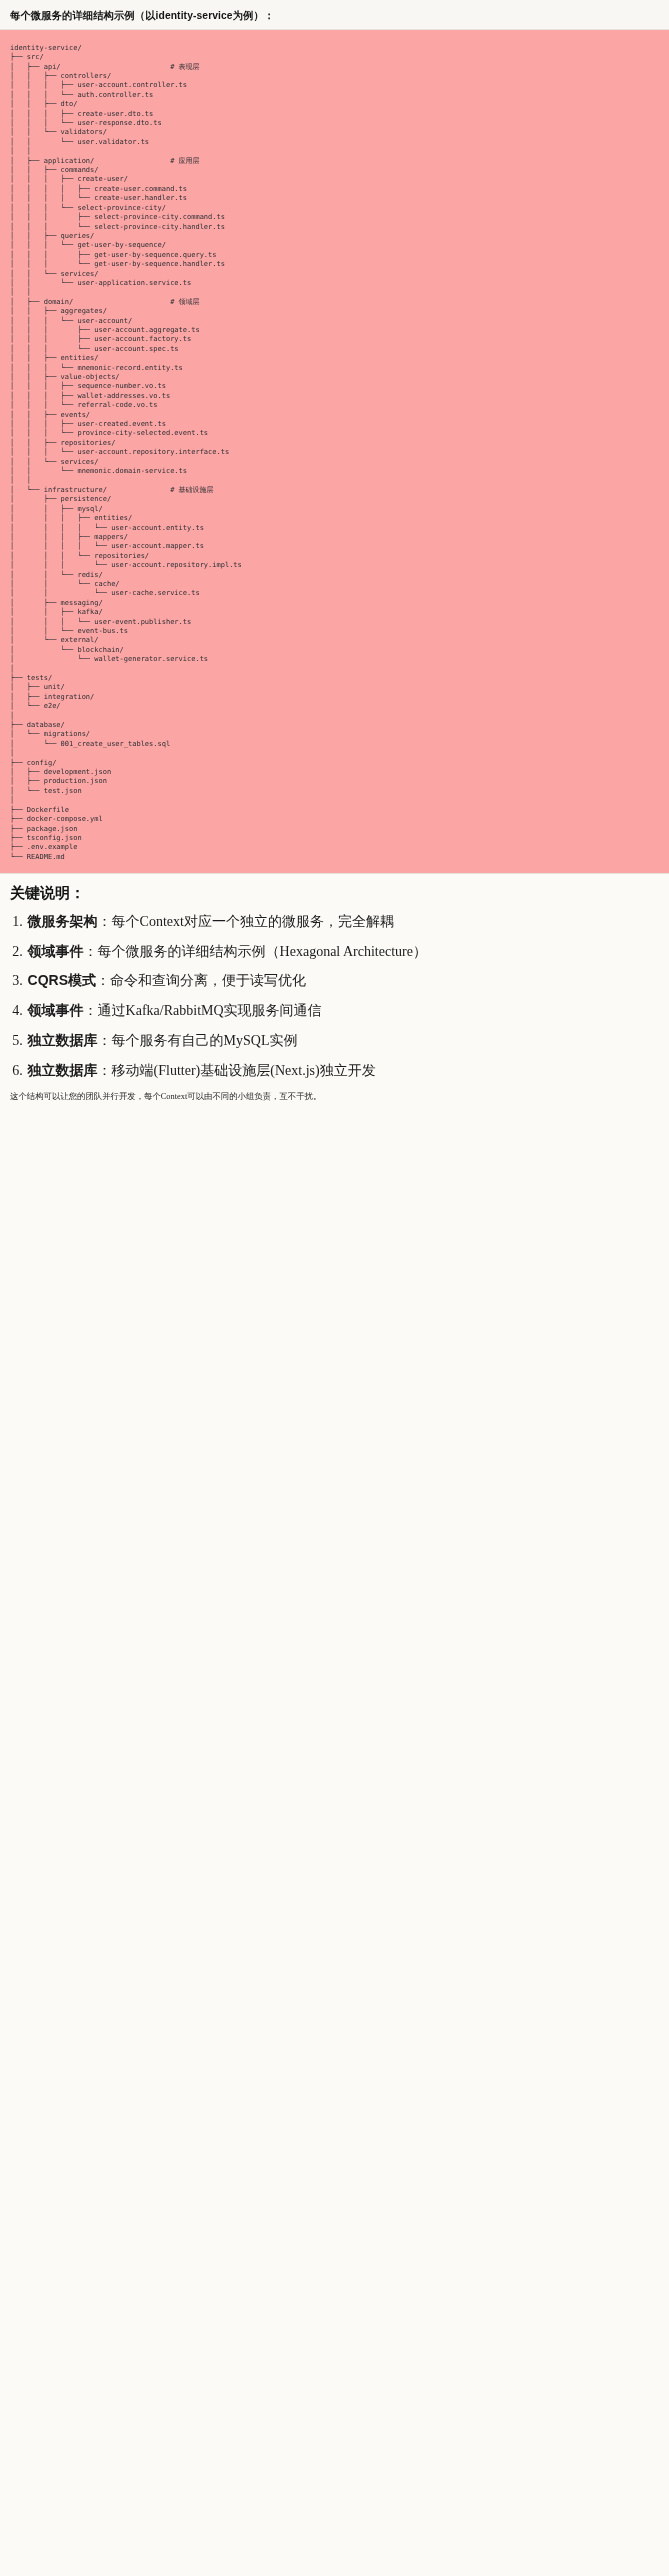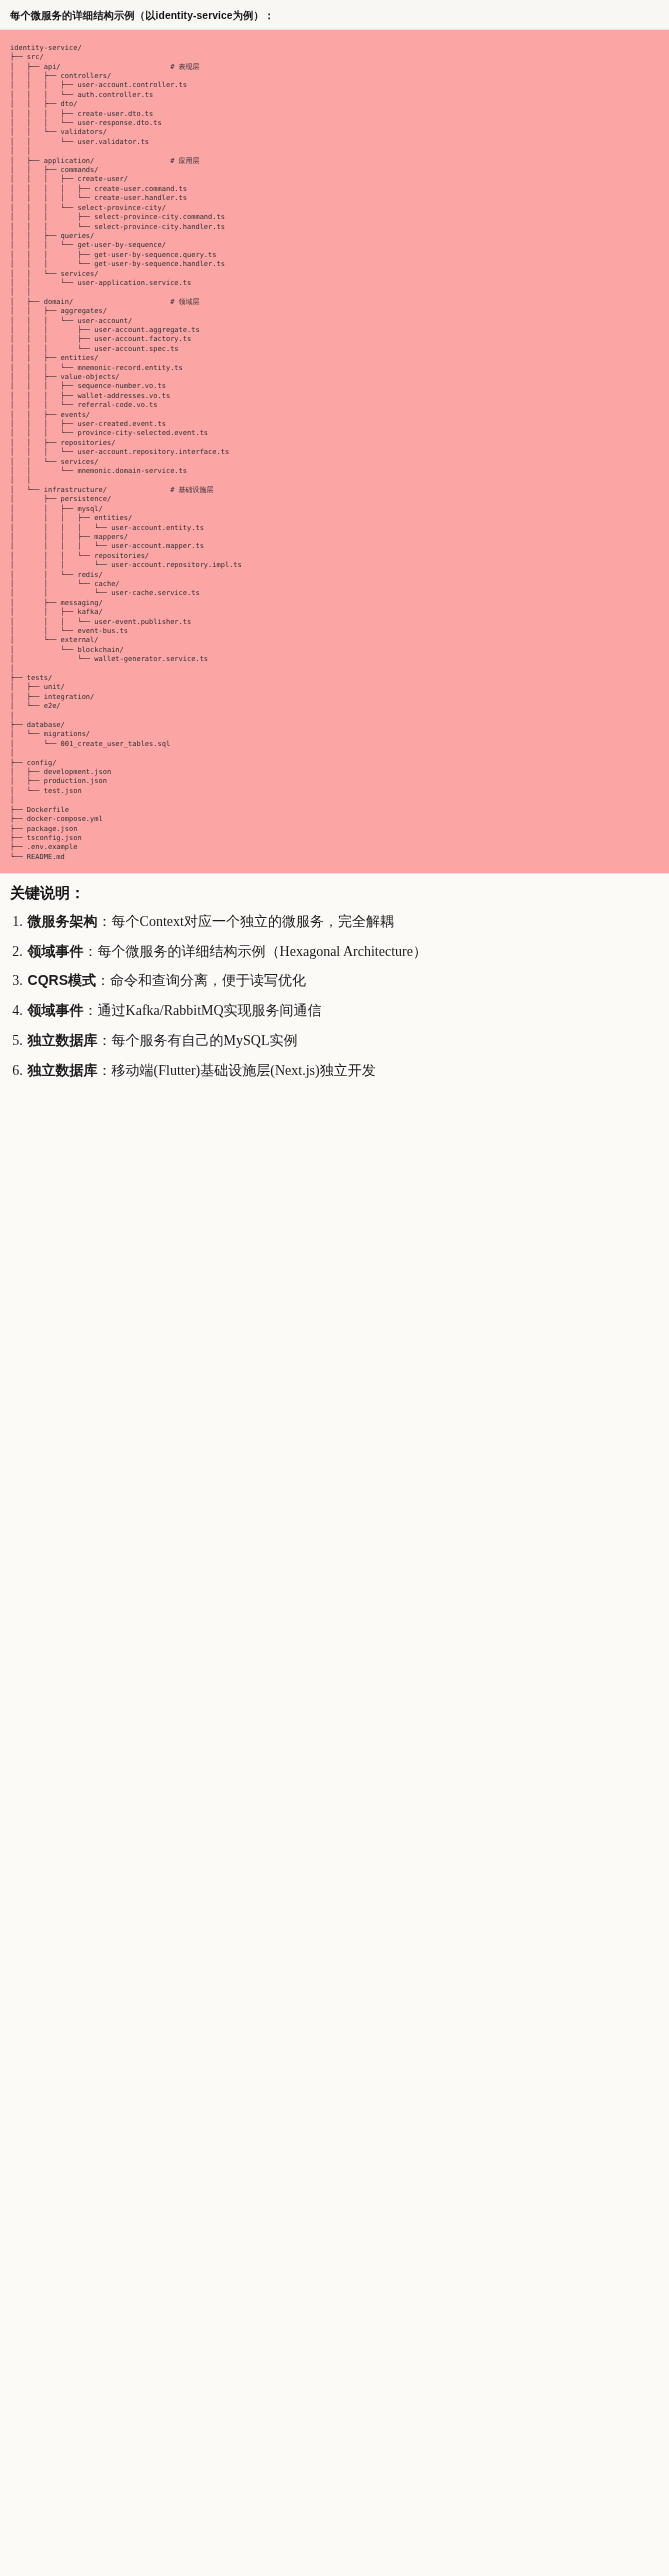--- a/index.html
+++ b/index.html
@@ -204,16 +204,17 @@
       <li>
         <strong>领域事件</strong><span class="note-sep">：</span><span>通过Kafka/RabbitMQ实现服务间通信</span>
       </li>
       <li>
         <strong>独立数据库</strong><span class="note-sep">：</span><span>每个服务有自己的MySQL实例</span>
       </li>
       <li>
         <strong>独立数据库</strong><span class="note-sep">：</span><span>移动端(Flutter)基础设施层(Next.js)独立开发</span>
       </li>
     </ol>
+    <p class="closing">这个结构可以让您的团队并行开发，每个Context可以由不同的小组负责，互不干扰。</p>
   </div>
 
 </div>
 
 
 </body></html>

